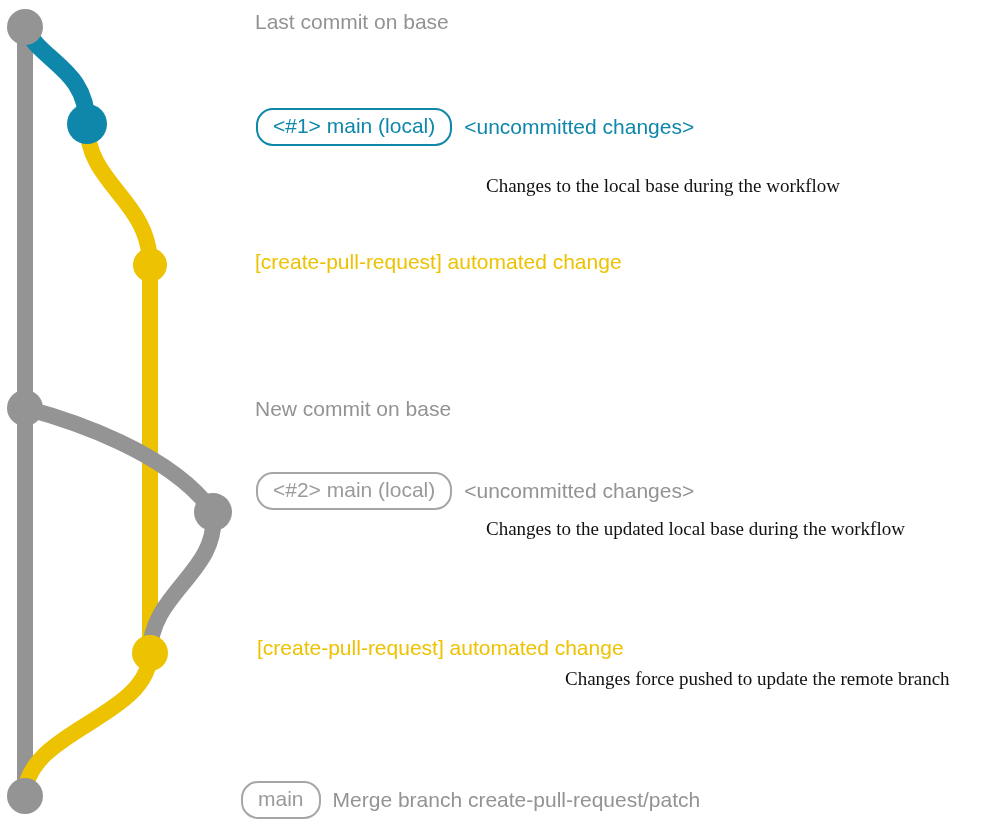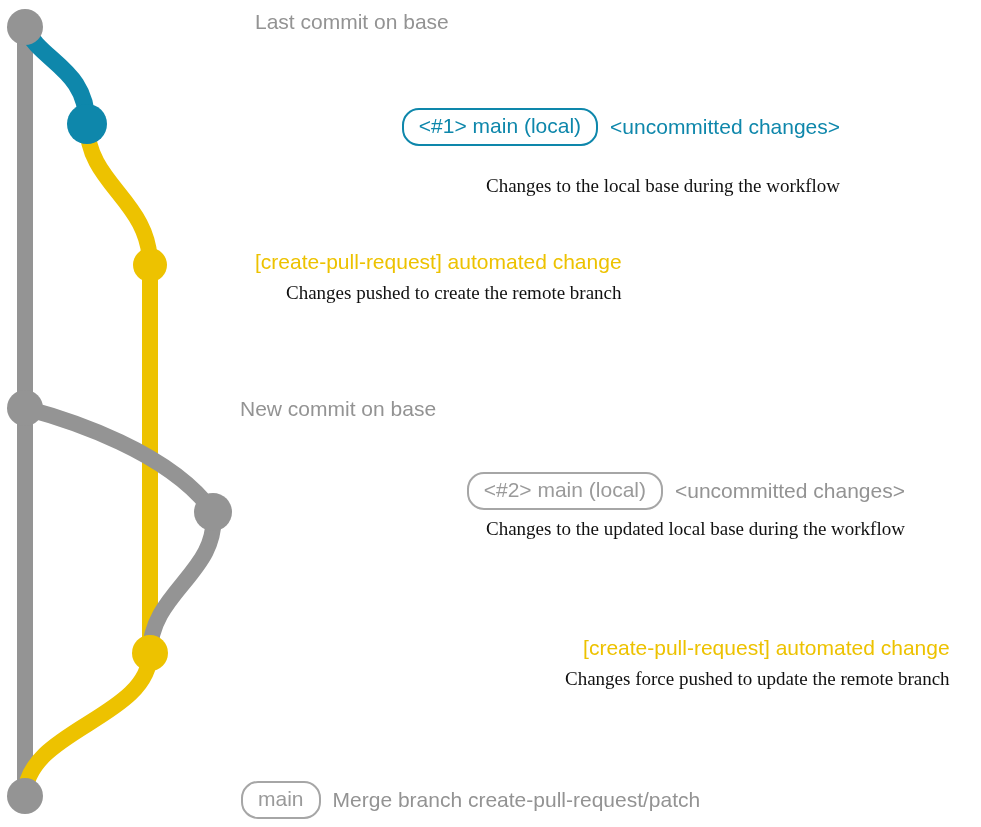--- a/index.html
+++ b/index.html
@@ -20,21 +20,21 @@
     position: absolute;
     left: 0;
     top: 0;
     width: 981px;
     height: 827px;
   }
 
   .entry {
     position: absolute;
     display: flex;
-    align-items: flex-end;
+    align-items: flex-start;
     flex-direction: column;
   }
 
   .entry-row {
     display: flex;
     align-items: center;
     gap: 12px;
     white-space: nowrap;
   }
 
@@ -68,21 +68,21 @@
     line-height: 22px;
     color: #111111;
     margin-top: 8px;
     white-space: nowrap;
   }
 
   
   #entry-last-commit      { left: 255px; top: 10px; }
   #entry-commit-1         { left: 256px; top: 108px; }
   #entry-commit-2         { left: 255px; top: 250px; }
-  #entry-new-commit       { left: 240px; top: 397px; }
+  #entry-new-commit       { left: 255px; top: 397px; }
   #entry-commit-3         { left: 256px; top: 472px; }
   #entry-commit-4         { left: 257px; top: 636px; }
   #entry-commit-5         { left: 241px; top: 781px; }
 
   #entry-commit-1 .desc { margin-left: 230px; margin-top: 29px; }
   #entry-commit-2 .desc { margin-left: 16px; }
   #entry-commit-3 .desc { margin-left: 230px; }
   #entry-commit-4 .desc { margin-left: 308px; }
 </style>
 </head>
@@ -124,21 +124,20 @@
     <span class="pill blue">&lt;#1&gt; main (local)</span>
     <span class="subject blue">&lt;uncommitted changes&gt;</span>
   </div>
   <div class="desc">Changes to the local base during the workflow</div>
 </div>
 
 <div class="entry" id="entry-commit-2">
   <div class="entry-row">
     <span class="subject yellow">[create-pull-request] automated change</span>
   </div>
-  <div class="desc">Changes pushed to create the remote branch</div>
 </div>
 
 <div class="entry" id="entry-new-commit">
   <div class="entry-row">
     <span class="subject gray">New commit on base</span>
   </div>
 </div>
 
 <div class="entry" id="entry-commit-3">
   <div class="entry-row">

